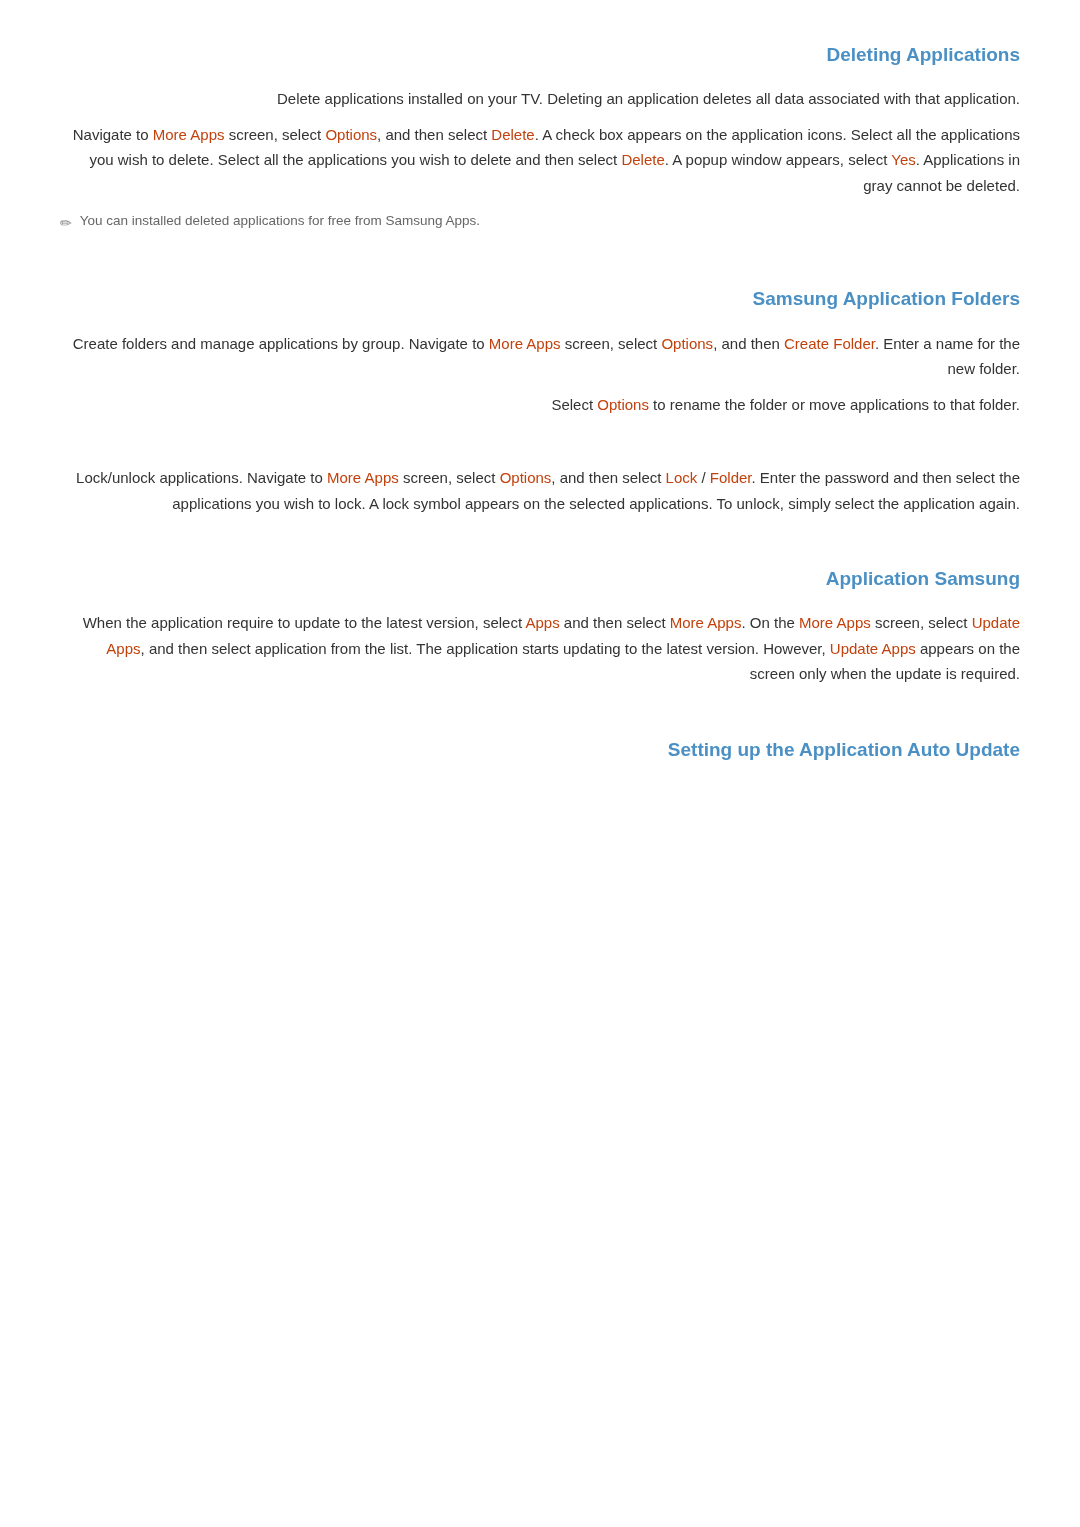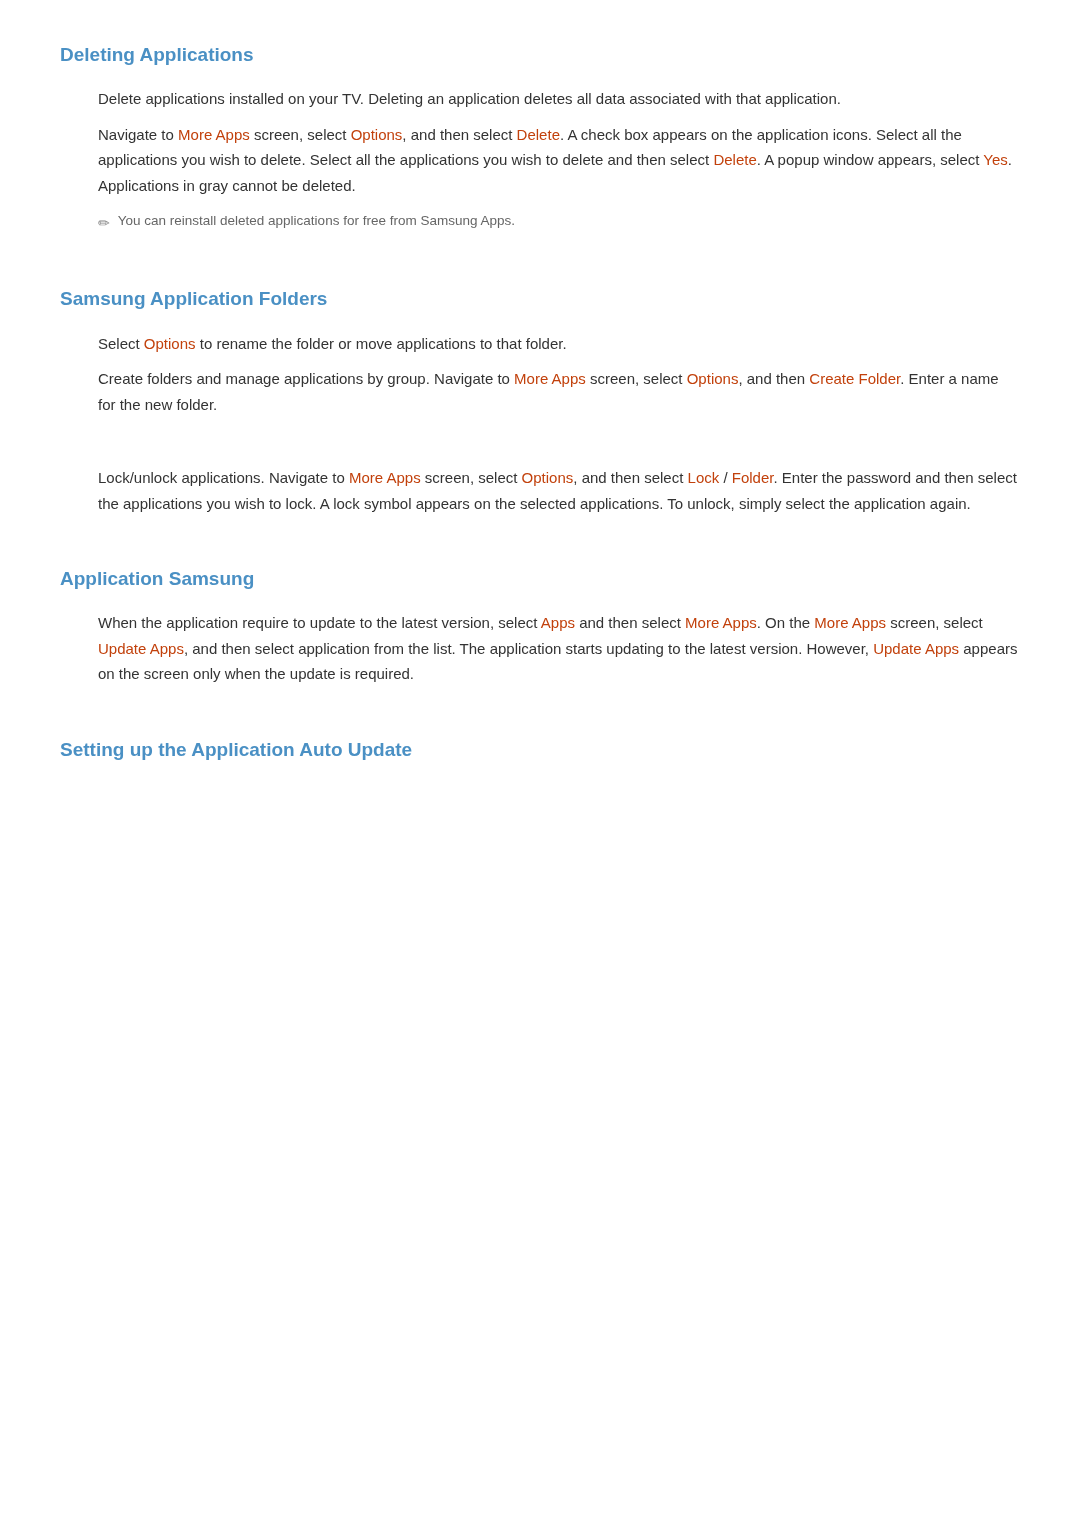--- a/index.html
+++ b/index.html
@@ -13,34 +13,34 @@
       font-family: 'Arial', sans-serif;
       font-size: 15px;
       line-height: 1.6;
       color: #333333;
       padding: 40px 60px;
       max-width: 1080px;
     }
 
     .section {
       margin-bottom: 48px;
+      text-align: right;
     }
 
     .section-title {
       font-size: 19px;
       font-weight: bold;
       color: #4a90c4;
       margin-bottom: 16px;
     }
 
     .section-body {
       font-size: 15px;
       color: #333333;
       line-height: 1.7;
-      margin-left: 38px;
     }
 
     .section-body p {
       margin-bottom: 10px;
     }
 
     .link {
       color: #c2410c;
       text-decoration: none;
     }
@@ -68,33 +68,33 @@
   <div class="section-title">Deleting Applications</div>
   <div class="section-body">
     <p>
       Delete applications installed on your TV. Deleting an application deletes all data associated with that application.
     </p>
     <p>
       Navigate to <a class="link">More Apps</a> screen, select <a class="link">Options</a>, and then select <a class="link">Delete</a>. A check box appears on the application icons. Select all the applications you wish to delete. Select all the applications you wish to delete and then select <a class="link">Delete</a>. A popup window appears, select <a class="link">Yes</a>. Applications in gray cannot be deleted.
     </p>
     <div class="note-box">
       <span class="pencil-icon">✏</span>
-      <span>You can reinstall deleted applications for free from Samsung Apps.</span>
+      <span>You can installed deleted applications for free from Samsung Apps.</span>
     </div>
   </div>
 </div>
 
 <div class="section">
   <div class="section-title">Samsung Application Folders</div>
   <div class="section-body">
     <p>
-      Select <a class="link">Options</a> to rename the folder or move applications to that folder.
+      Create folders and manage applications by group. Navigate to <a class="link">More Apps</a> screen, select <a class="link">Options</a>, and then <a class="link">Create Folder</a>. Enter a name for the new folder.
     </p>
     <p>
-      Create folders and manage applications by group. Navigate to <a class="link">More Apps</a> screen, select <a class="link">Options</a>, and then <a class="link">Create Folder</a>. Enter a name for the new folder.
+      Select <a class="link">Options</a> to rename the folder or move applications to that folder.
     </p>
   </div>
 </div>
 
 <div class="section">
   <div class="section-body">
     <p>
       Lock/unlock applications. Navigate to <a class="link">More Apps</a> screen, select <a class="link">Options</a>, and then select <a class="link">Lock</a> / <a class="link">Folder</a>. Enter the password and then select the applications you wish to lock. A lock symbol appears on the selected applications. To unlock, simply select the application again.
     </p>
   </div>

